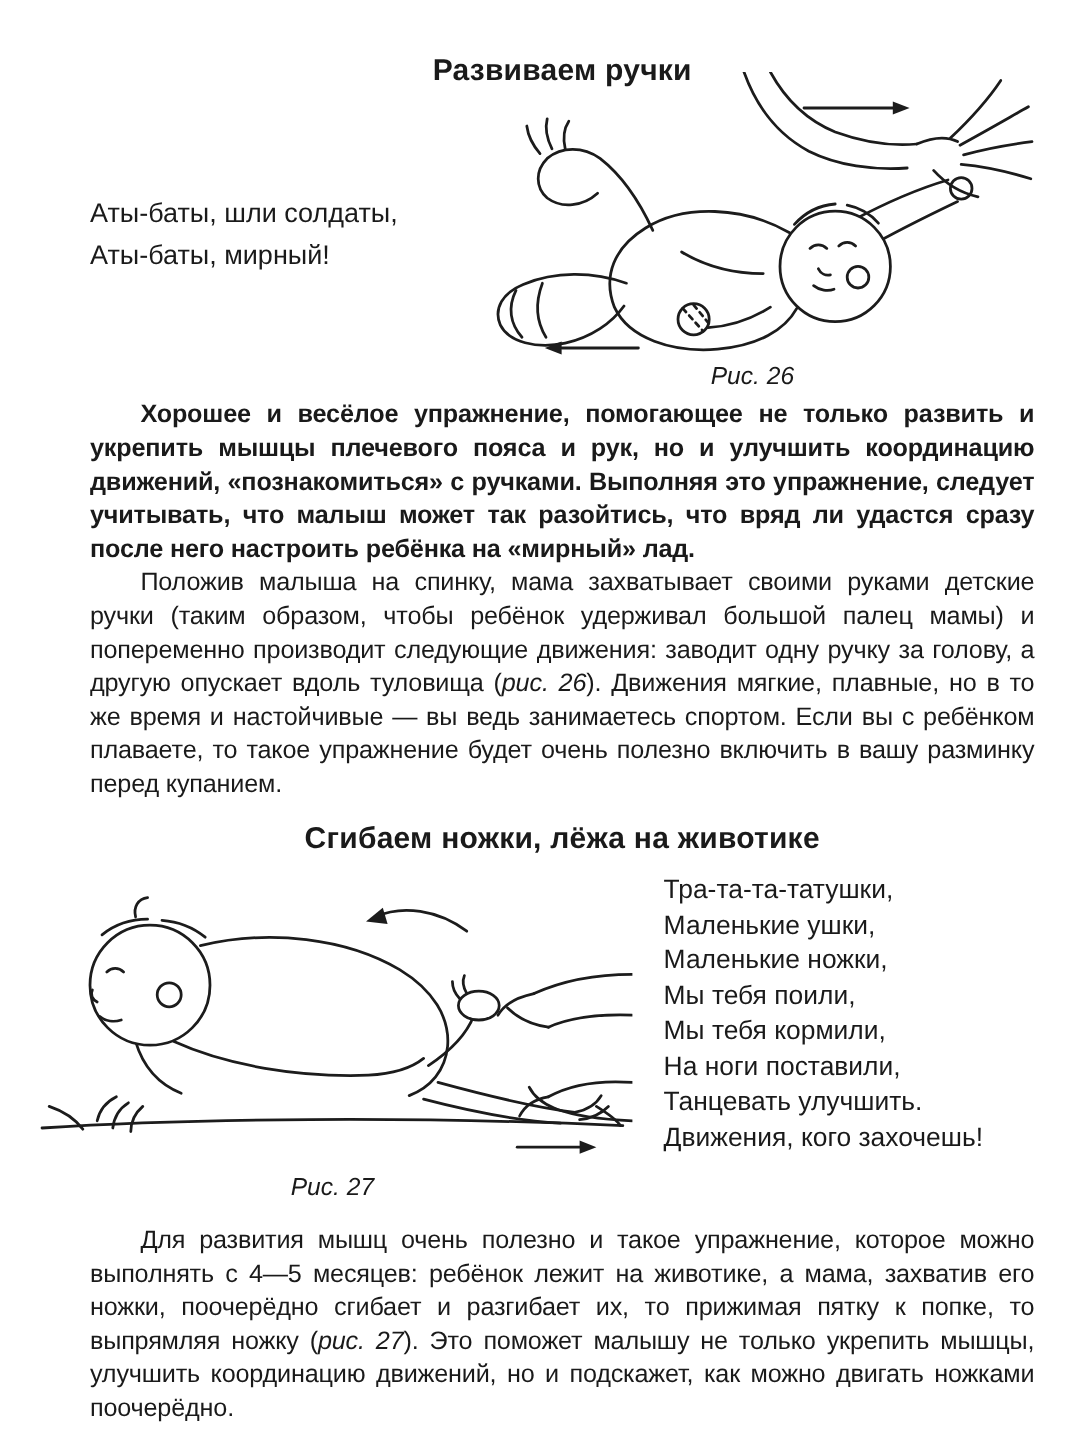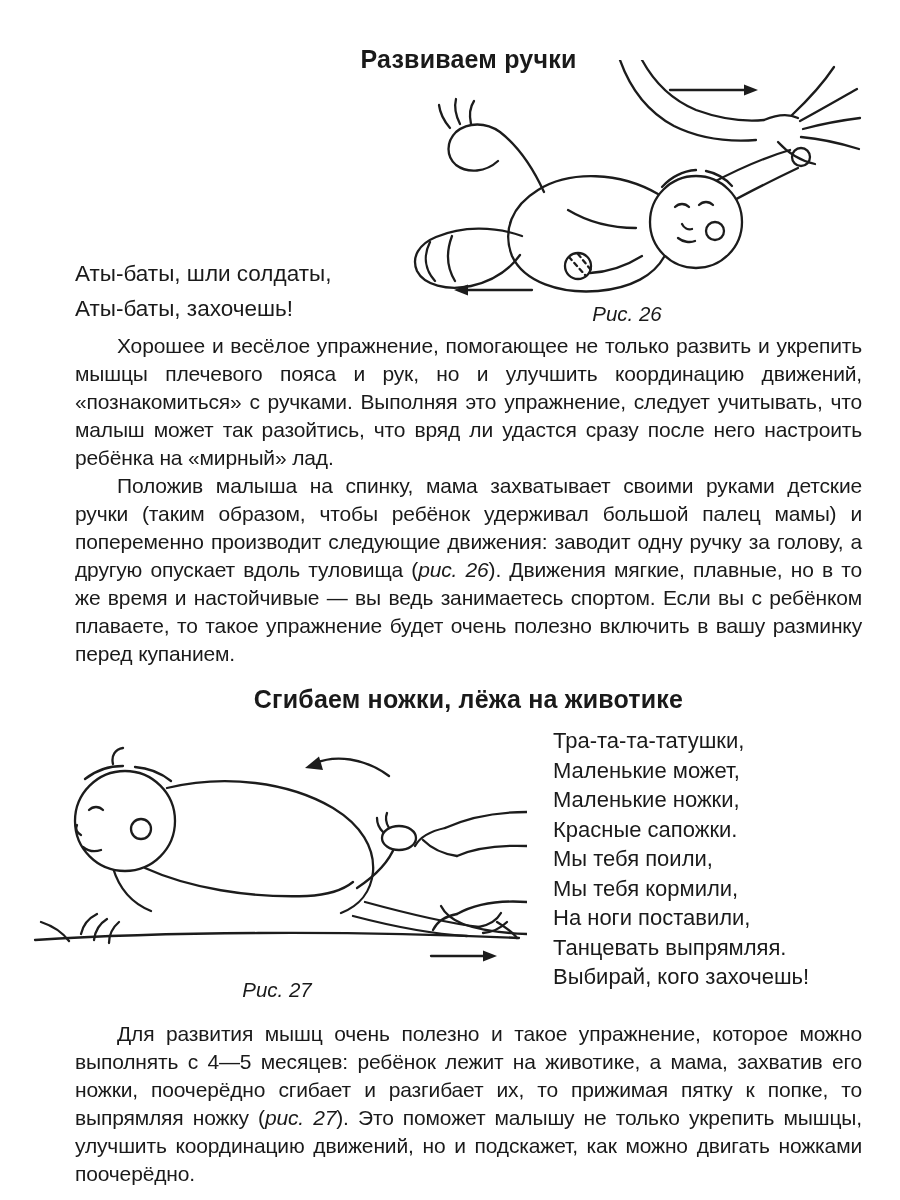--- a/index.html
+++ b/index.html
@@ -17,21 +17,21 @@
   }
   .title {
     text-align:center;
     font-size:25px;
     font-weight:bold;
     line-height:30px;
     letter-spacing:.2px;
   }
   .title2 { margin-top:16px; }
   .row { display:flex; align-items:flex-start; }
-  .row1 { margin-top:-14px;align-items:flex-end; }
+  .row1 { margin-top:-14px; }
   .row2 { margin-top:12px; }
   .poem { font-size:22.5px; line-height:35px; white-space:nowrap; }
   .poem1 { margin-top:100px; flex:0 0 auto; }
   .poem2 { margin-left:26px; margin-top:0; line-height:29.5px; font-size:22px; }
   .fig { flex:0 0 auto; }
   .fig26 { margin-left:auto; width:470px; }
   .fig27 { width:500px; margin-left:-48px; }
   .figcap {
     display:block;
     text-align:center;
@@ -39,41 +39,41 @@
     font-size:20.5px;
     margin-top:2px;
   }
   .body-text {
     font-size:21px;
     line-height:28px;
     text-align:justify;
     text-indent:42px;
     letter-spacing:-0.15px;
   }
-  .body-text.first { margin-top:6px; }
+  .body-text.first { margin-top:6px;font-weight:bold; }
   .final-para { margin-top:18px; }
   .page-number {
     position:absolute;
     top:1204px; left:458px;
     transform:translateX(-50%);
     font-size:22px;
   }
   svg { display:block; }
 </style>
 </head>
 <body>
 
 <div class="page">
 
   <h1 class="title">Развиваем ручки</h1>
 
   <div class="row row1">
     <div class="poem poem1">
       <div class="poem-line">Аты-баты, шли солдаты,</div>
-      <div class="poem-line">Аты-баты, захочешь!</div>
+      <div class="poem-line">Аты-баты, мирный!</div>
     </div>
 
     <figure class="fig fig26">
       <svg width="470" height="240" viewBox="0 0 470 240">
         <g fill="none" stroke="#1c1c1c" stroke-width="2.3" stroke-linecap="round" stroke-linejoin="round">
           <g>
             <path d="M266,134 C228,112 178,110 146,130 C120,146 110,170 120,196 C132,222 168,234 206,231 C240,228 262,215 272,197"></path>
             <path d="M176,150 C196,162 220,168 244,168"></path>
             <path d="M152,132 C140,106 126,86 108,72 C94,62 76,62 64,72 C54,82 54,96 64,105 C76,114 94,112 106,101"></path>
             <path d="M58,68 C52,61 48,53 47,45 M68,64 C64,56 62,47 64,39 M79,64 C77,55 78,47 82,41"></path>
@@ -166,28 +166,27 @@
         <g fill="#1c1c1c">
           <polygon points="292,30.5 278,42 296,44"></polygon>
           <polygon points="456,224.5 470,230 456,235.5"></polygon>
         </g>
       </svg>
       <figcaption class="figcap">Рис. 27</figcaption>
     </figure>
 
     <div class="poem poem2">
       <div class="poem-line">Тра-та-та-татушки,</div>
-      <div class="poem-line">Маленькие может,</div>
+      <div class="poem-line">Маленькие ушки,</div>
       <div class="poem-line">Маленькие ножки,</div>
-      <div class="poem-line">Красные сапожки.</div>
       <div class="poem-line">Мы тебя поили,</div>
       <div class="poem-line">Мы тебя кормили,</div>
       <div class="poem-line">На ноги поставили,</div>
-      <div class="poem-line">Танцевать выпрямляя.</div>
-      <div class="poem-line">Выбирай, кого захочешь!</div>
+      <div class="poem-line">Танцевать улучшить.</div>
+      <div class="poem-line">Движения, кого захочешь!</div>
     </div>
   </div>
 
   <p class="body-text final-para"><span>Для развития мышц очень полезно и такое упражнение, которое можно выполнять с 4—5 месяцев: ребёнок лежит на животике, а мама, захватив его ножки, поочерёдно сгибает и разгибает их, то прижимая пятку к попке, то выпрямляя ножку (</span><i>рис. 27</i><span>). Это поможет малышу не только укрепить мышцы, улучшить координацию движений, но и подскажет, как можно двигать ножками поочерёдно.</span></p>
 
   <div class="page-number">17</div>
 
 </div>
 
 </body></html>

